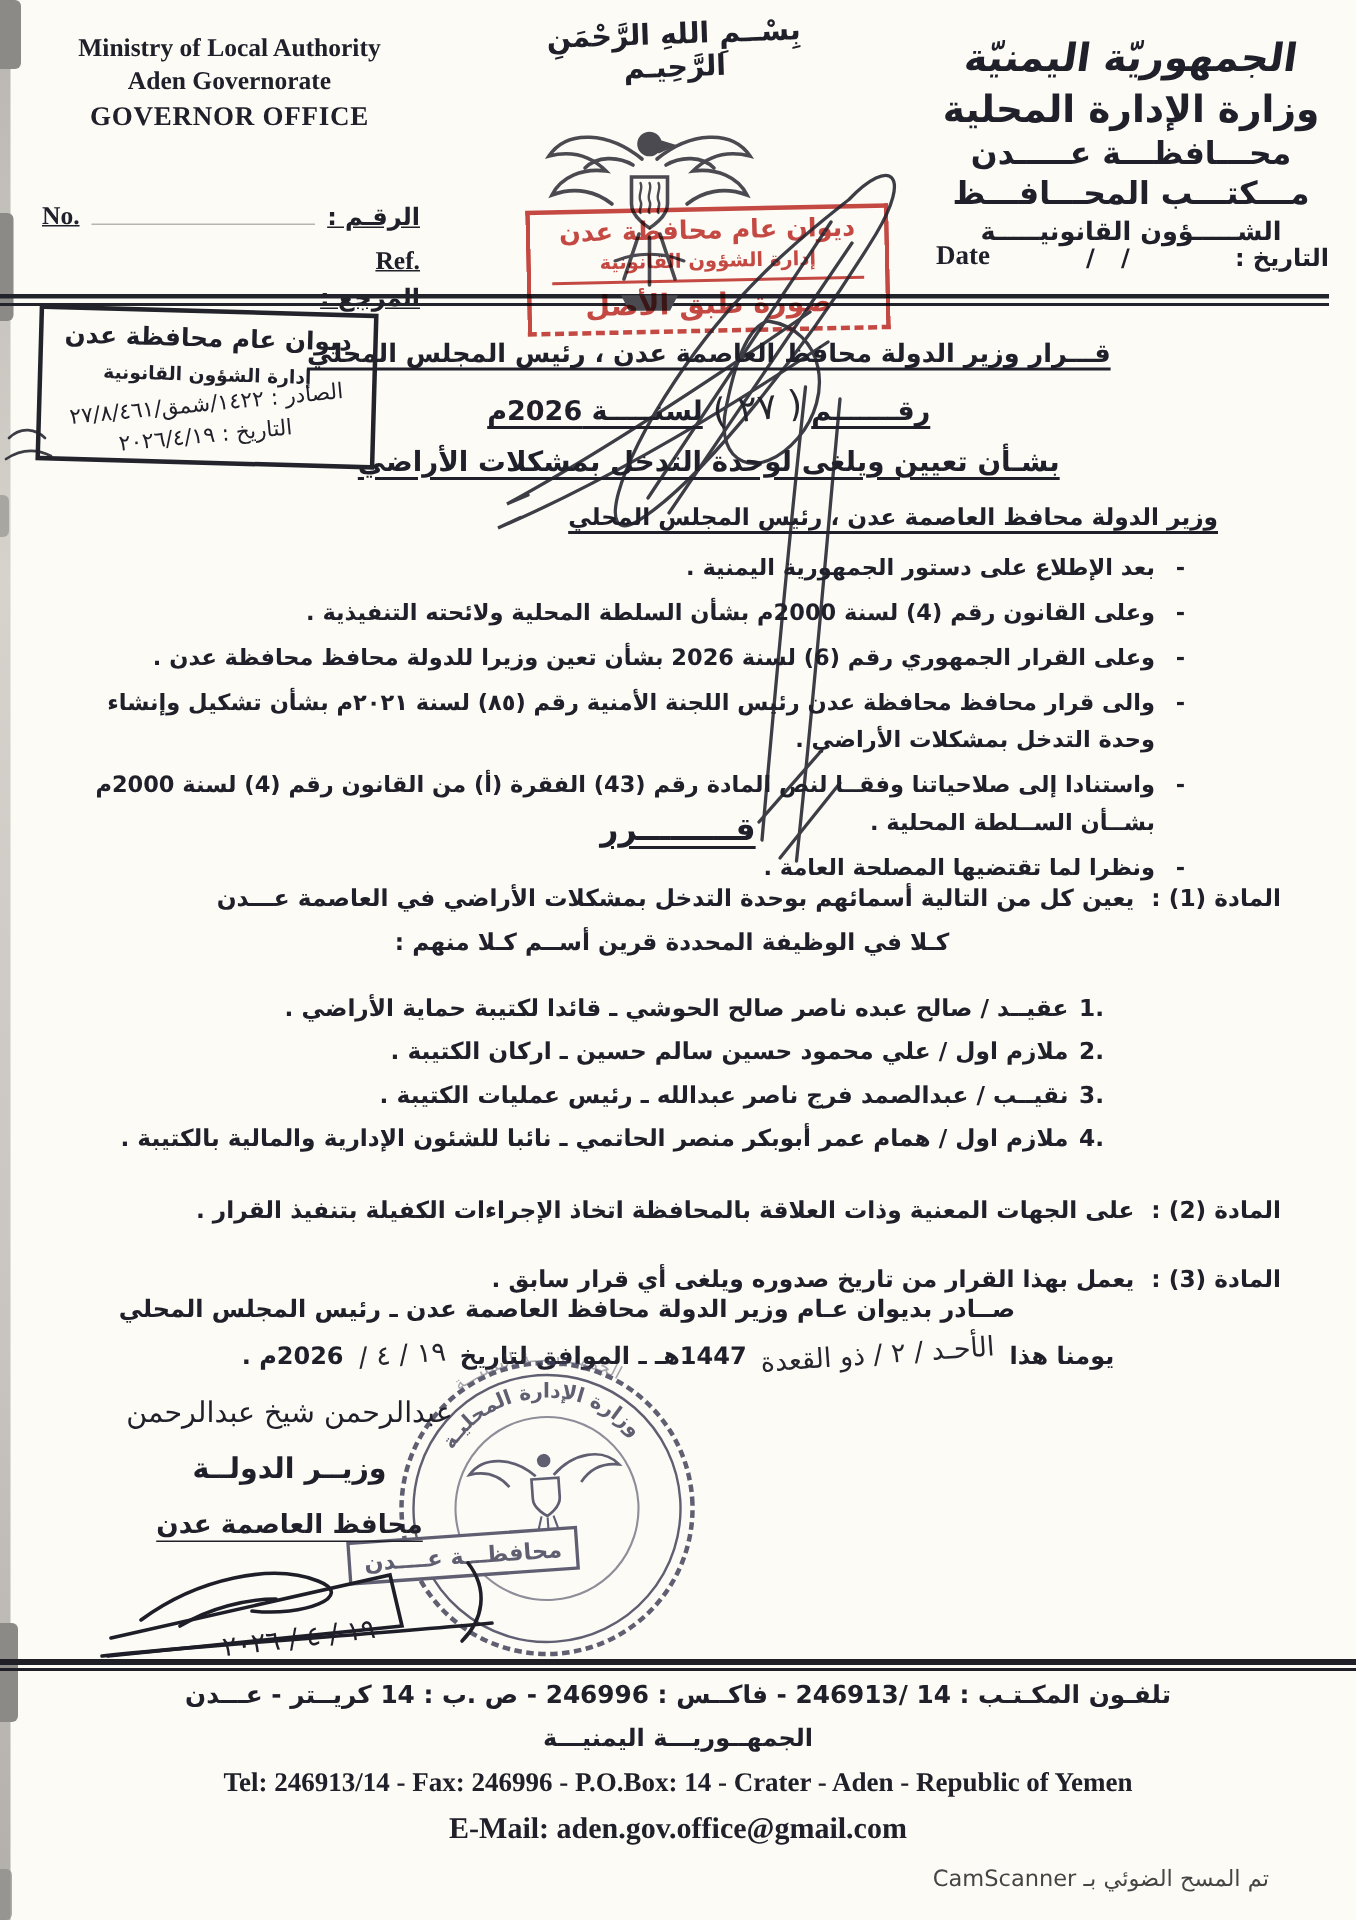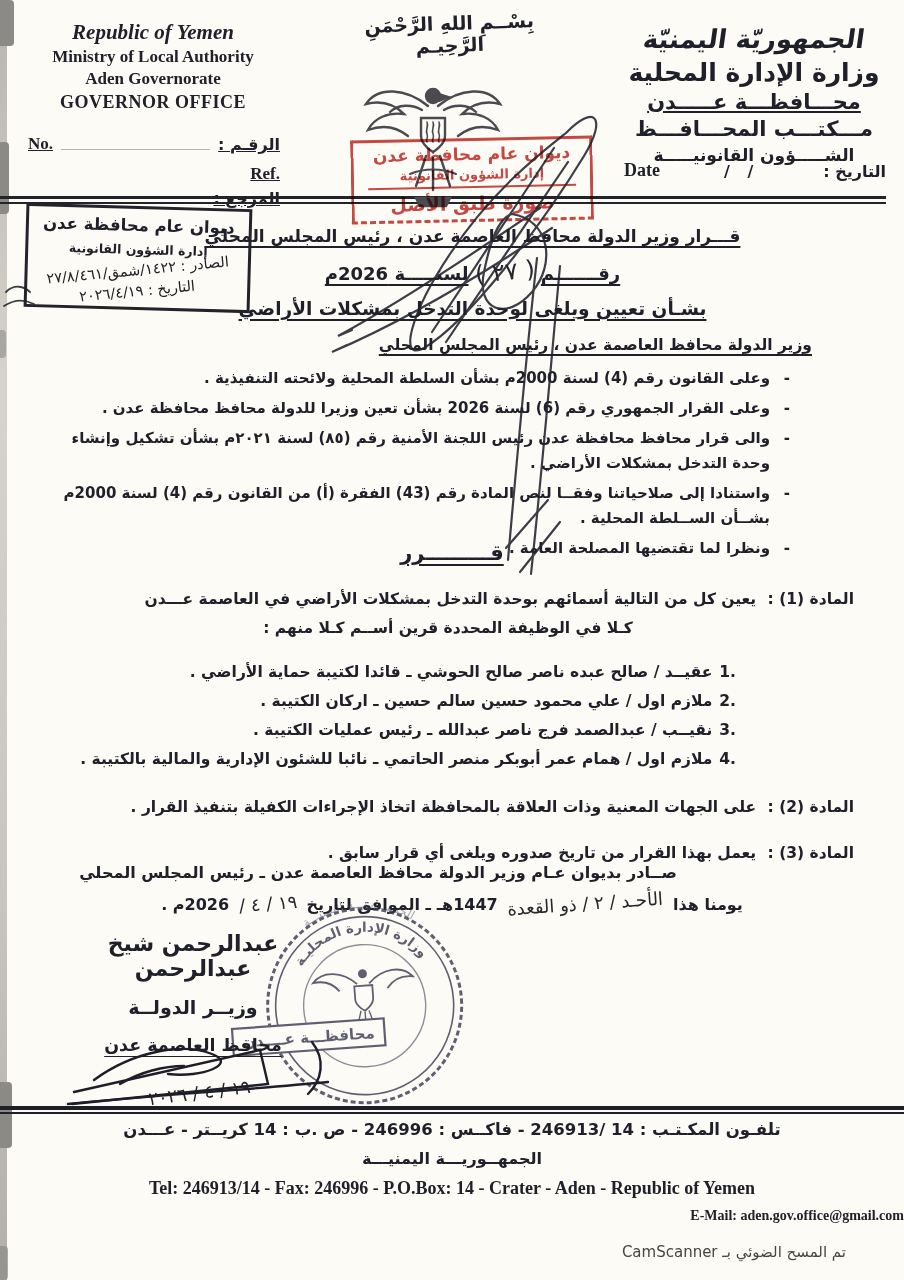--- a/index.html
+++ b/index.html
@@ -20,21 +20,21 @@
   .hl .l4{font-weight:bold;font-size:18px;letter-spacing:.5px;margin-top:3px;}
   .refrow{display:flex;align-items:flex-end;direction:ltr;width:252px;left:28px;text-decoration:underline;}
   .refrow .lab-en{font-family:"Liberation Serif",serif;font-weight:bold;font-size:17px;}
   .refrow .fill{flex:1;border-bottom:1.5px solid #b8b5ae;margin:0 8px 4px 8px;}
   .refrow .lab-ar{font-weight:bold;font-size:16px;direction:rtl;}
 
   
   .hr{right:14px;top:24px;width:272px;text-align:center;}
   .hr .r1{font-size:26px;font-weight:bold;transform:skewX(-8deg);letter-spacing:1px;}
   .hr .r2{font-size:25px;font-weight:bold;margin-top:4px;}
-  .hr .r3{font-size:21px;font-weight:bold;margin-top:3px;text-decoration:underline;}
+  .hr .r3{font-size:21px;font-weight:bold;margin-top:3px;}
   .hr .r4{font-size:21px;font-weight:bold;margin-top:3px;}
   .hr .r5{font-size:17px;font-weight:bold;margin-top:4px;}
   .daterow{right:18px;top:160px;width:262px;display:flex;direction:rtl;justify-content:space-between;align-items:flex-end;}
   .daterow .da{font-weight:bold;font-size:16px;}
   .daterow .sl{font-weight:bold;font-size:16px;letter-spacing:6px;}
   .daterow .de{font-family:"Liberation Serif",serif;font-weight:bold;font-size:18px;direction:ltr;}
 
   .bismillah{left:352px;top:12px;width:195px;text-align:center;font-size:19px;font-weight:bold;transform:rotate(-2deg);}
 
   .hrule{left:0;width:886px;background:#23232b;}
@@ -76,54 +76,53 @@
   .numlist .row{display:flex;direction:rtl;gap:7px;font-size:15.5px;font-weight:bold;line-height:29px;}
   .numlist .num{direction:ltr;}
   .art2{margin-top:20px;}
   .art3{margin-top:19px;}
 
   .issued{left:0;top:863px;width:756px;text-align:center;font-size:16px;}
   .dateline{left:0;top:893px;width:904px;text-align:center;font-size:16px;direction:rtl;}
   .dateline .hand{font-size:18px;margin:0 4px;}
 
   .sig{left:48px;top:931px;width:290px;text-align:center;z-index:3;}
-  .sig .nm{font-size:22px;font-weight:bold;}
+  .sig .nm{font-size:19px;font-weight:normal;}
   .sig .t1{font-size:19px;font-weight:bold;margin-top:15px;}
   .sig .t2{font-size:17.5px;font-weight:bold;margin-top:17px;text-decoration:underline;text-underline-offset:5px;}
   .sigdate{left:148px;top:1082px;font-size:18px;transform:rotate(-7deg);letter-spacing:3px;z-index:3;}
 
   .roundstamp{left:205px;top:898px;width:310px;height:225px;z-index:2;transform:rotate(-4deg);opacity:.82;}
 
   .frule1{left:0;top:1106px;width:904px;height:3.5px;background:#1f1f28;}
   .frule2{left:0;top:1112px;width:904px;height:1.5px;background:#1f1f28;}
   .far1{left:0;top:1120px;width:904px;text-align:center;font-size:16.5px;font-weight:bold;direction:rtl;}
   .far2{left:0;top:1149px;width:904px;text-align:center;font-size:16px;font-weight:bold;direction:rtl;}
   .fen1{left:0;top:1178px;width:904px;text-align:center;font-size:18px;font-weight:bold;}
-  .fen2{left:0;top:1208px;width:904px;text-align:right;font-size:14px;font-weight:bold;}
+  .fen2{left:0;top:1208px;width:904px;text-align:center;font-size:20px;font-weight:bold;}
   .cam{right:58px;top:1243px;font-size:15px;color:#454545;direction:rtl;}
 
   
   .edge{left:0;top:0;width:7px;height:1280px;background:linear-gradient(180deg,#b8b5b0,#d6d3cd 30%,#c8c5c0 70%,#b2afaa);}
   .blot{background:#8c8a86;border-radius:0 4px 4px 0;}
   svg{display:block;}
 </style>
 </head>
 <body>
 
 <div class="page">
 
   <div class="abs edge"></div>
   <div class="abs blot" style="left:0;top:0;width:14px;height:46px;"></div>
   <div class="abs blot" style="left:0;top:142px;width:9px;height:72px;"></div>
   <div class="abs blot" style="left:0;top:330px;width:6px;height:28px;opacity:.6;"></div>
   <div class="abs blot" style="left:0;top:1082px;width:12px;height:66px;"></div>
   <div class="abs blot" style="left:0;top:1246px;width:8px;height:34px;opacity:.7;"></div>
 
   <div class="abs hl en">
-    <div class="l1">Republic of Yemen</div>
     <div class="l2">Ministry of Local Authority</div>
     <div class="l3">Aden Governorate</div>
     <div class="l4">GOVERNOR OFFICE</div>
   </div>
   <div class="abs refrow" style="top:134px;">
     <span class="lab-en">No.</span>
     <span class="fill"></span>
     <span class="lab-ar">الرقـم :</span>
   </div>
   <div class="abs refrow" style="top:164px;flex-direction:column;">
@@ -185,20 +184,21 @@
   <div class="abs title1 ar b ul">قـــرار وزير الدولة محافظ العاصمة عدن ، رئيس المجلس المحلي</div>
   <div class="abs title2 ar b">
     <span class="ul">رقـــــــم</span>
     <span class="hand">( ٢٧ )</span>
     <span class="ul">لسنـــــة 2026م</span>
   </div>
   <div class="abs title3 ar b ul">بشـأن تعيين ويلغى لوحدة  التدخل بمشكلات الأراضي</div>
 
   <div class="abs intro ar b ul">وزير الدولة محافظ العاصمة عدن ، رئيس المجلس المحلي</div>
   <div class="abs bullets ar">
+    <div class="li">بعد الإطلاع على دستور الجمهورية اليمنية .</div>
     <div class="li">وعلى القانون رقم (4) لسنة 2000م بشأن السلطة المحلية ولائحته التنفيذية .</div>
     <div class="li">وعلى القرار الجمهوري رقم (6) لسنة 2026 بشأن تعين وزيرا للدولة محافظ محافظة عدن .</div>
     <div class="li">والى قرار محافظ محافظة عدن رئيس اللجنة الأمنية رقم (٨٥) لسنة ٢٠٢١م بشأن تشكيل وإنشاء وحدة التدخل بمشكلات الأراضي .</div>
     <div class="li">واستنادا إلى صلاحياتنا وفقــا لنص المادة رقم (43) الفقرة (أ) من القانون رقم (4) لسنة 2000م بشــأن الســلطة المحلية .</div>
     <div class="li">ونظرا لما تقتضيها المصلحة العامة .</div>
   </div>
 
   <div class="abs qarar ar b ul">قـــــــــرر</div>
 
   <div class="abs articles ar">

